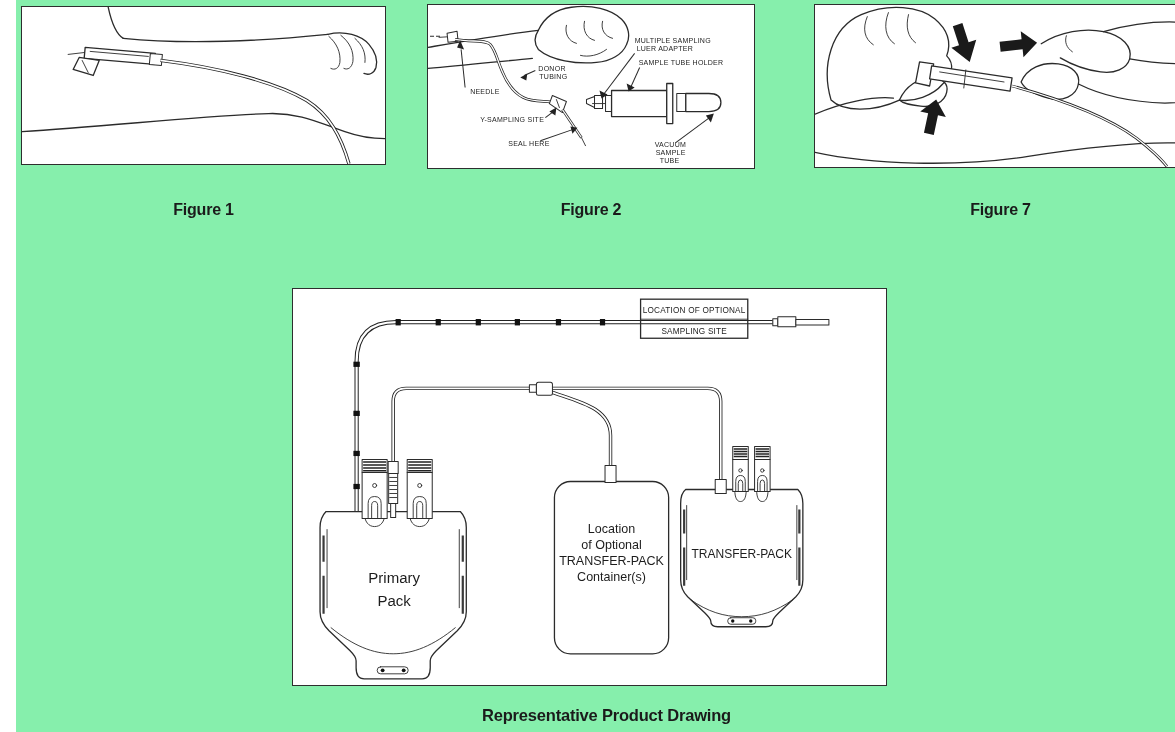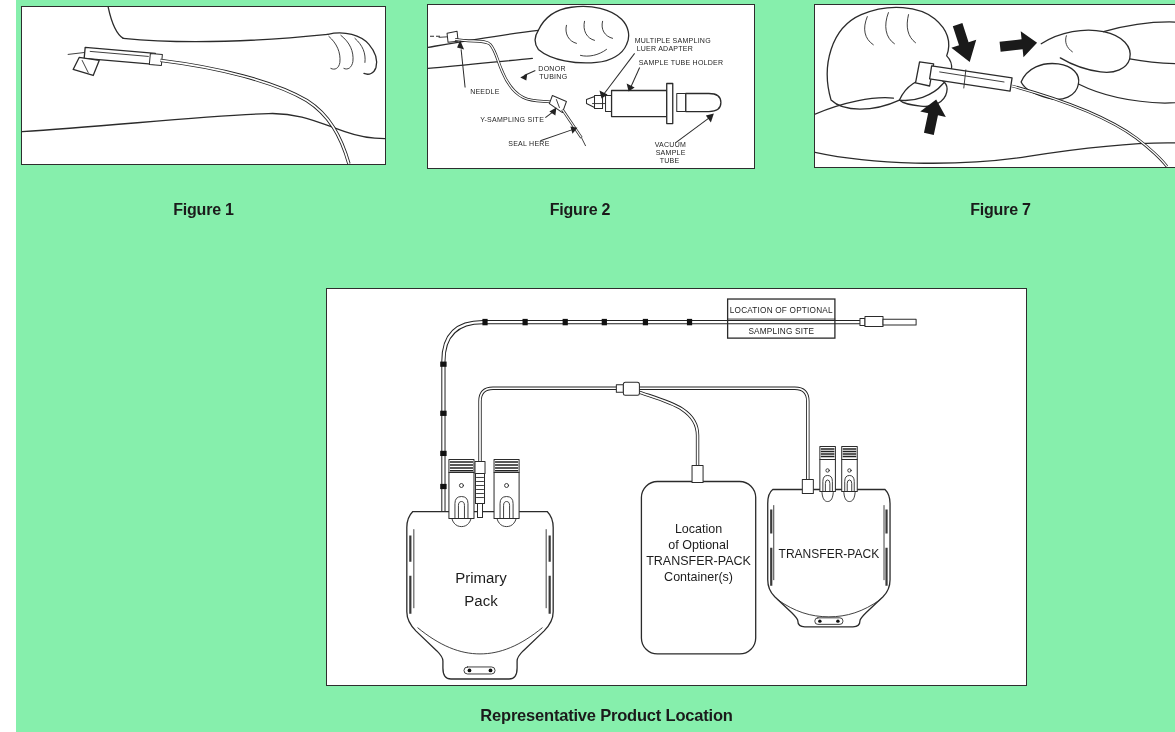--- a/index.html
+++ b/index.html
@@ -136,21 +136,21 @@
         <text class="t-fig2" x="80" y="140">SEAL HERE</text>
         <text class="t-fig2" x="206" y="38">MULTIPLE SAMPLING</text>
         <text class="t-fig2" x="208" y="46">LUER ADAPTER</text>
         <text class="t-fig2" x="210" y="60">SAMPLE TUBE HOLDER</text>
         <text class="t-fig2" x="226" y="141">VACUUM</text>
         <text class="t-fig2" x="227" y="149">SAMPLE</text>
         <text class="t-fig2" x="231" y="157">TUBE</text>
       </g>
     </svg>
   </div>
-  <div class="caption" style="left:400px;top:201px;width:328px;">Figure 2</div>
+  <div class="caption" style="left:411px;top:201px;width:328px;">Figure 2</div>
 
   <div class="fig-box" style="left:798px;top:4px;width:373px;height:164px;">
     <svg viewBox="0 0 369 160">
       <g>
         <path class="ln" d="M 16,94 C 6,60 16,22 46,9 C 74,-3 104,1 119,13 C 131,23 136,36 131,50 C 139,58 137,70 127,78 C 117,90 98,96 84,94 C 58,106 28,106 16,94 Z"></path>
         <path class="ln-thin" d="M 52,11 C 47,23 49,33 58,39"></path>
         <path class="ln-thin" d="M 73,7 C 68,20 70,32 79,38"></path>
         <path class="ln-thin" d="M 93,9 C 90,21 92,31 100,37"></path>
         <path class="ln" d="M 84,94 C 90,80 103,72 116,72 C 127,72 133,78 131,86 C 129,96 117,102 105,100 C 95,99 88,98 84,94"></path>
       </g>
@@ -177,21 +177,21 @@
       </g>
       <g>
         <polygon points="143,18 153,18 153,38 161,38 148,57 135,38 143,38" transform="rotate(-18 148 38)" fill="#1a1a1a"></polygon>
         <polygon points="184,34 206,34 206,26 221,39 206,52 206,44 184,44" transform="rotate(-6 202 39)" fill="#1a1a1a"></polygon>
         <polygon points="112,128 112,108 104,108 117,93 130,108 122,108 122,128" transform="rotate(12 117 110)" fill="#1a1a1a"></polygon>
       </g>
     </svg>
   </div>
   <div class="caption" style="left:798px;top:201px;width:373px;">Figure 7</div>
 
-  <div class="fig-box" style="left:310px;top:288px;width:701px;height:398px;">
+  <div class="fig-box" style="left:276px;top:288px;width:595px;height:398px;">
     <svg viewBox="0 0 592 395">
 
       <g>
         <path class="tube-o" d="M 63.5,232 L 63.5,72 Q 63.5,33 103,33 L 479,33"></path>
         <path class="tube-i" d="M 63.5,232 L 63.5,72 Q 63.5,33 103,33 L 479,33"></path>
         <g>
           <rect class="tick" x="102.4" y="29.8" width="5.2" height="6.4"></rect>
           <rect class="tick" x="142.4" y="29.8" width="5.2" height="6.4"></rect>
           <rect class="tick" x="182.4" y="29.8" width="5.2" height="6.4"></rect>
           <rect class="tick" x="221.4" y="29.8" width="5.2" height="6.4"></rect>
@@ -289,15 +289,15 @@
           <rect class="wf-thin" x="439" y="157" width="15.5" height="13"></rect>
           <path class="stripe" d="M 440,159.5 L 453.5,159.5 M 440,162 L 453.5,162 M 440,164.5 L 453.5,164.5 M 440,167 L 453.5,167"></path>
           <circle class="ln-thin" cx="446.7" cy="181" r="1.7" style="fill:none;"></circle>
           <path class="ln-thin" d="M 442,202 L 442,192 Q 442,186 446.7,186 Q 451.5,186 451.5,192 L 451.5,202"></path>
           <path class="ln-thin" d="M 444.5,202 L 444.5,194 Q 444.5,190.5 446.7,190.5 Q 449,190.5 449,194 L 449,202"></path>
         </g>
         <use href="#tp-port" x="21.8"></use>
       </g>
     </svg>
   </div>
-  <div class="caption" style="left:293px;top:706px;width:595px;font-size:16.5px;">Representative Product Location</div>
+  <div class="caption" style="left:293px;top:706px;width:595px;font-size:16.5px;">Representative Product Drawing</div>
 
 </div>
 
 </body></html>

